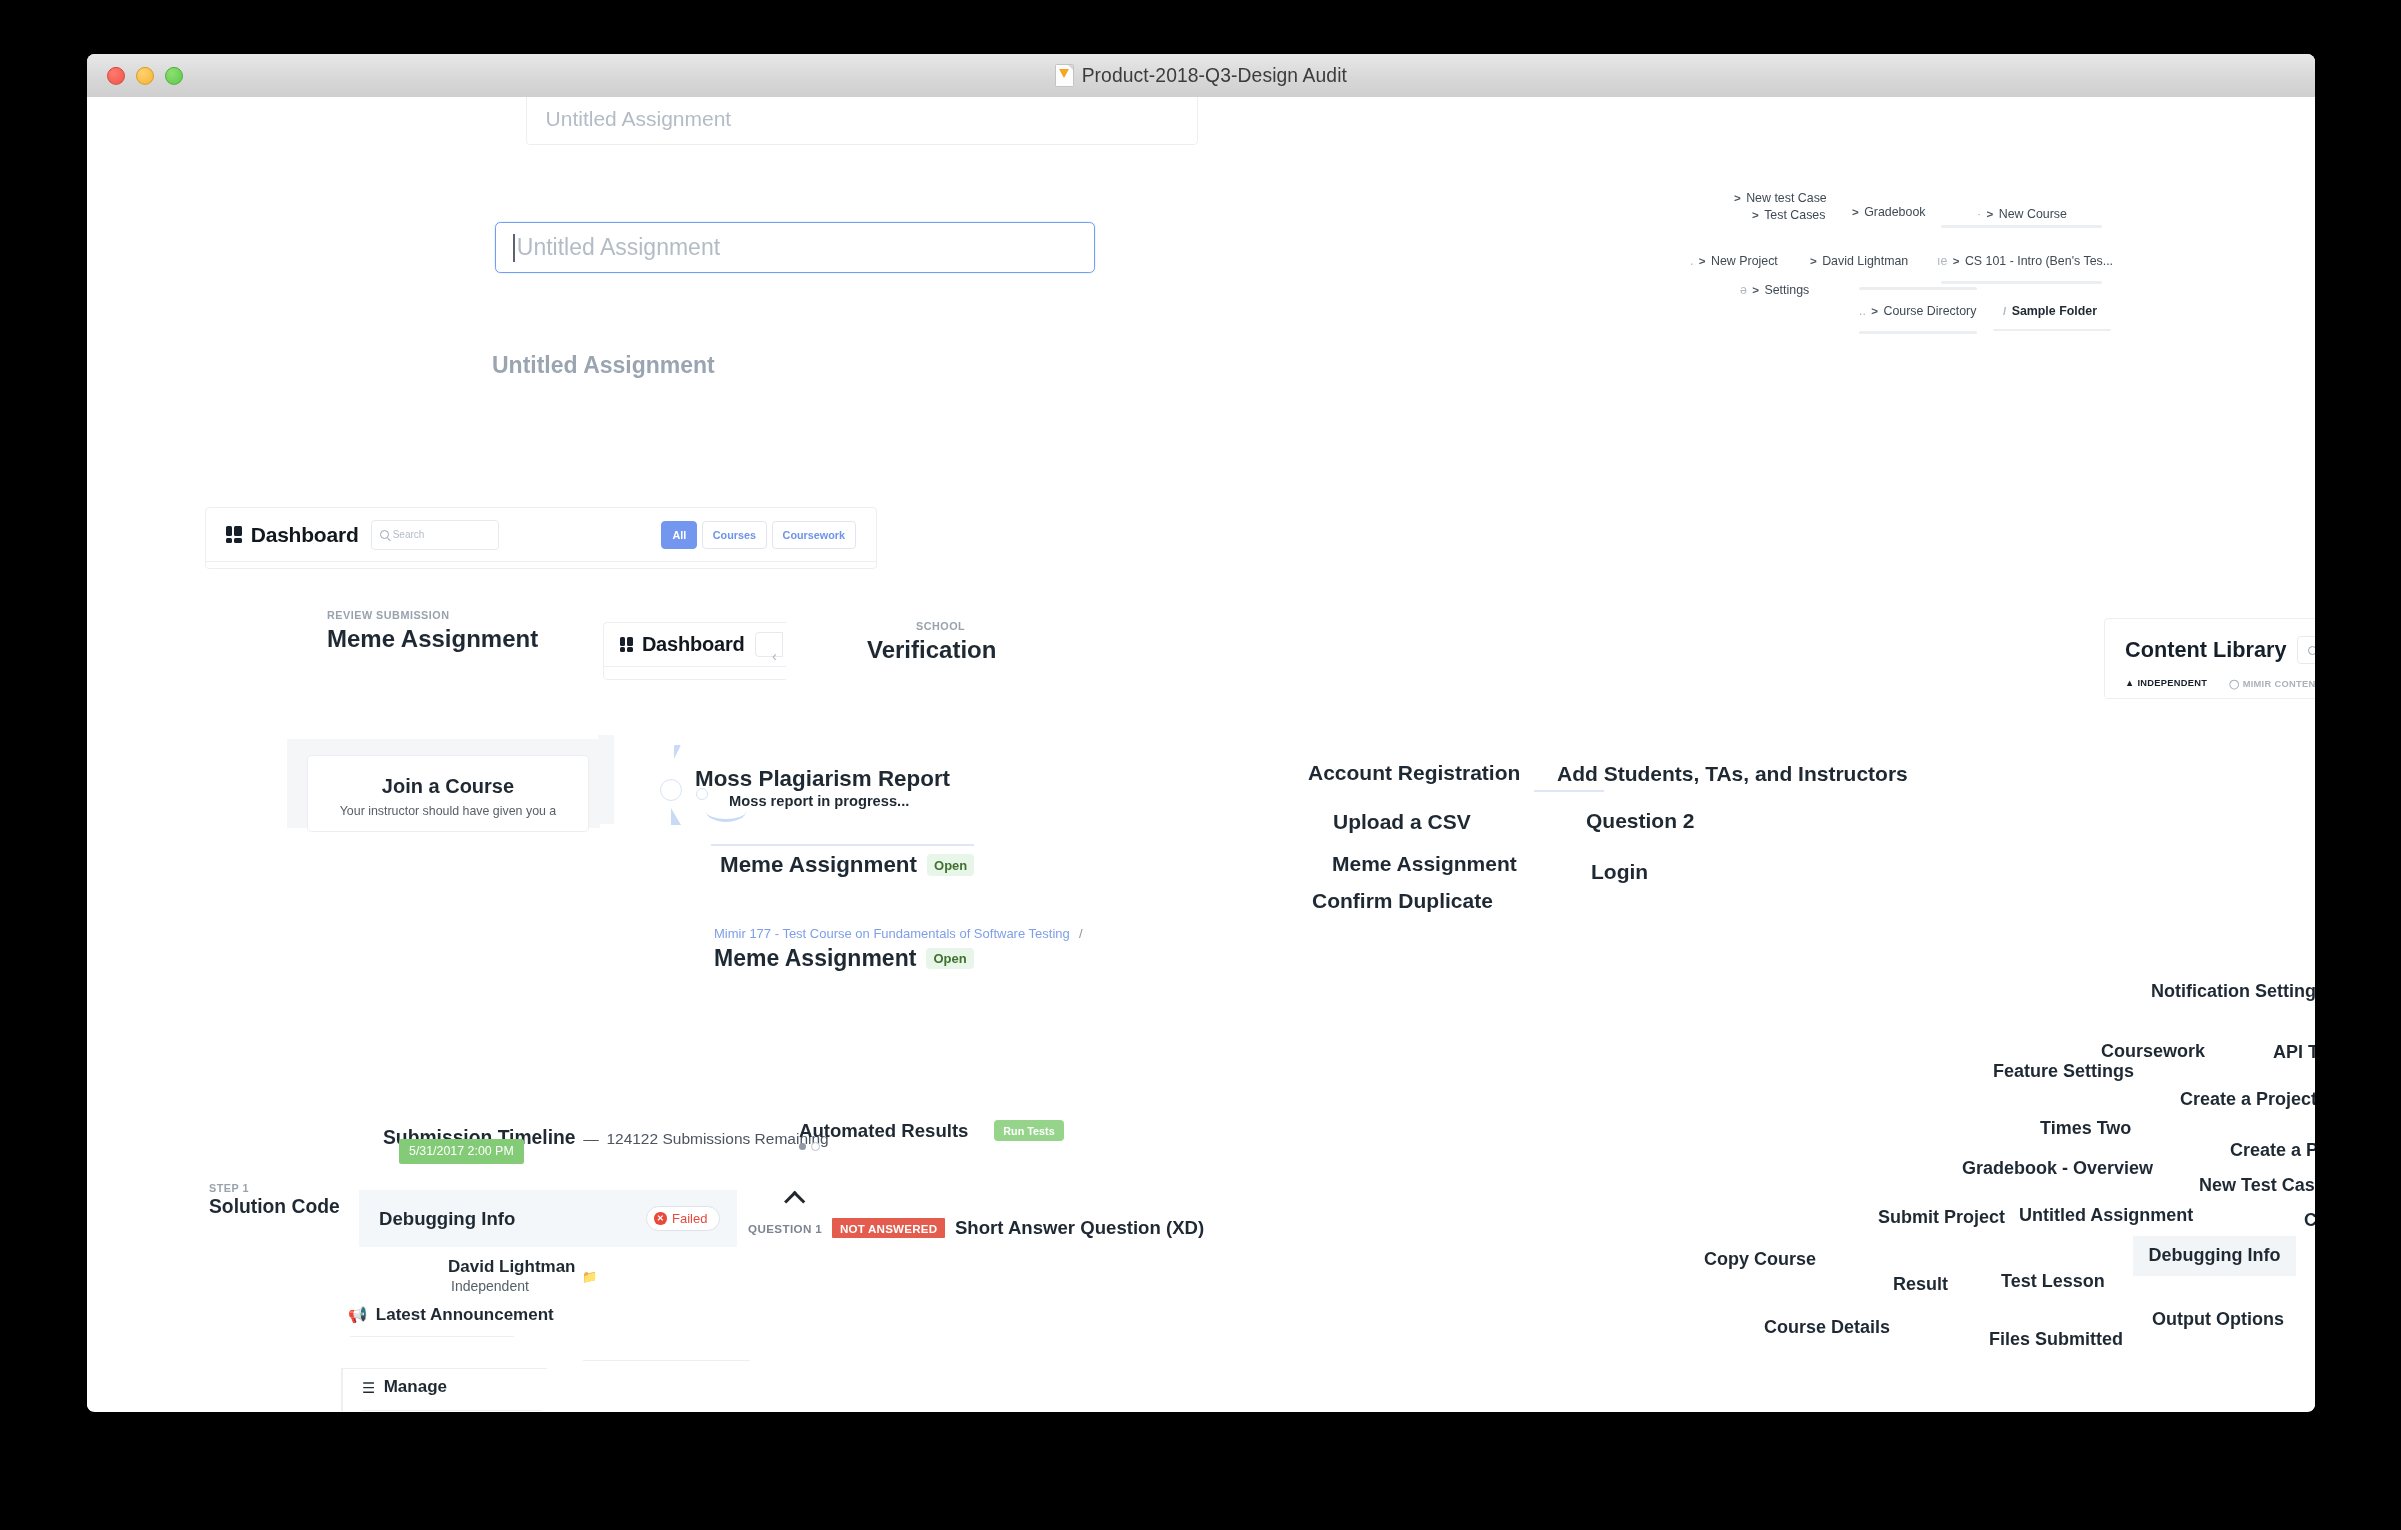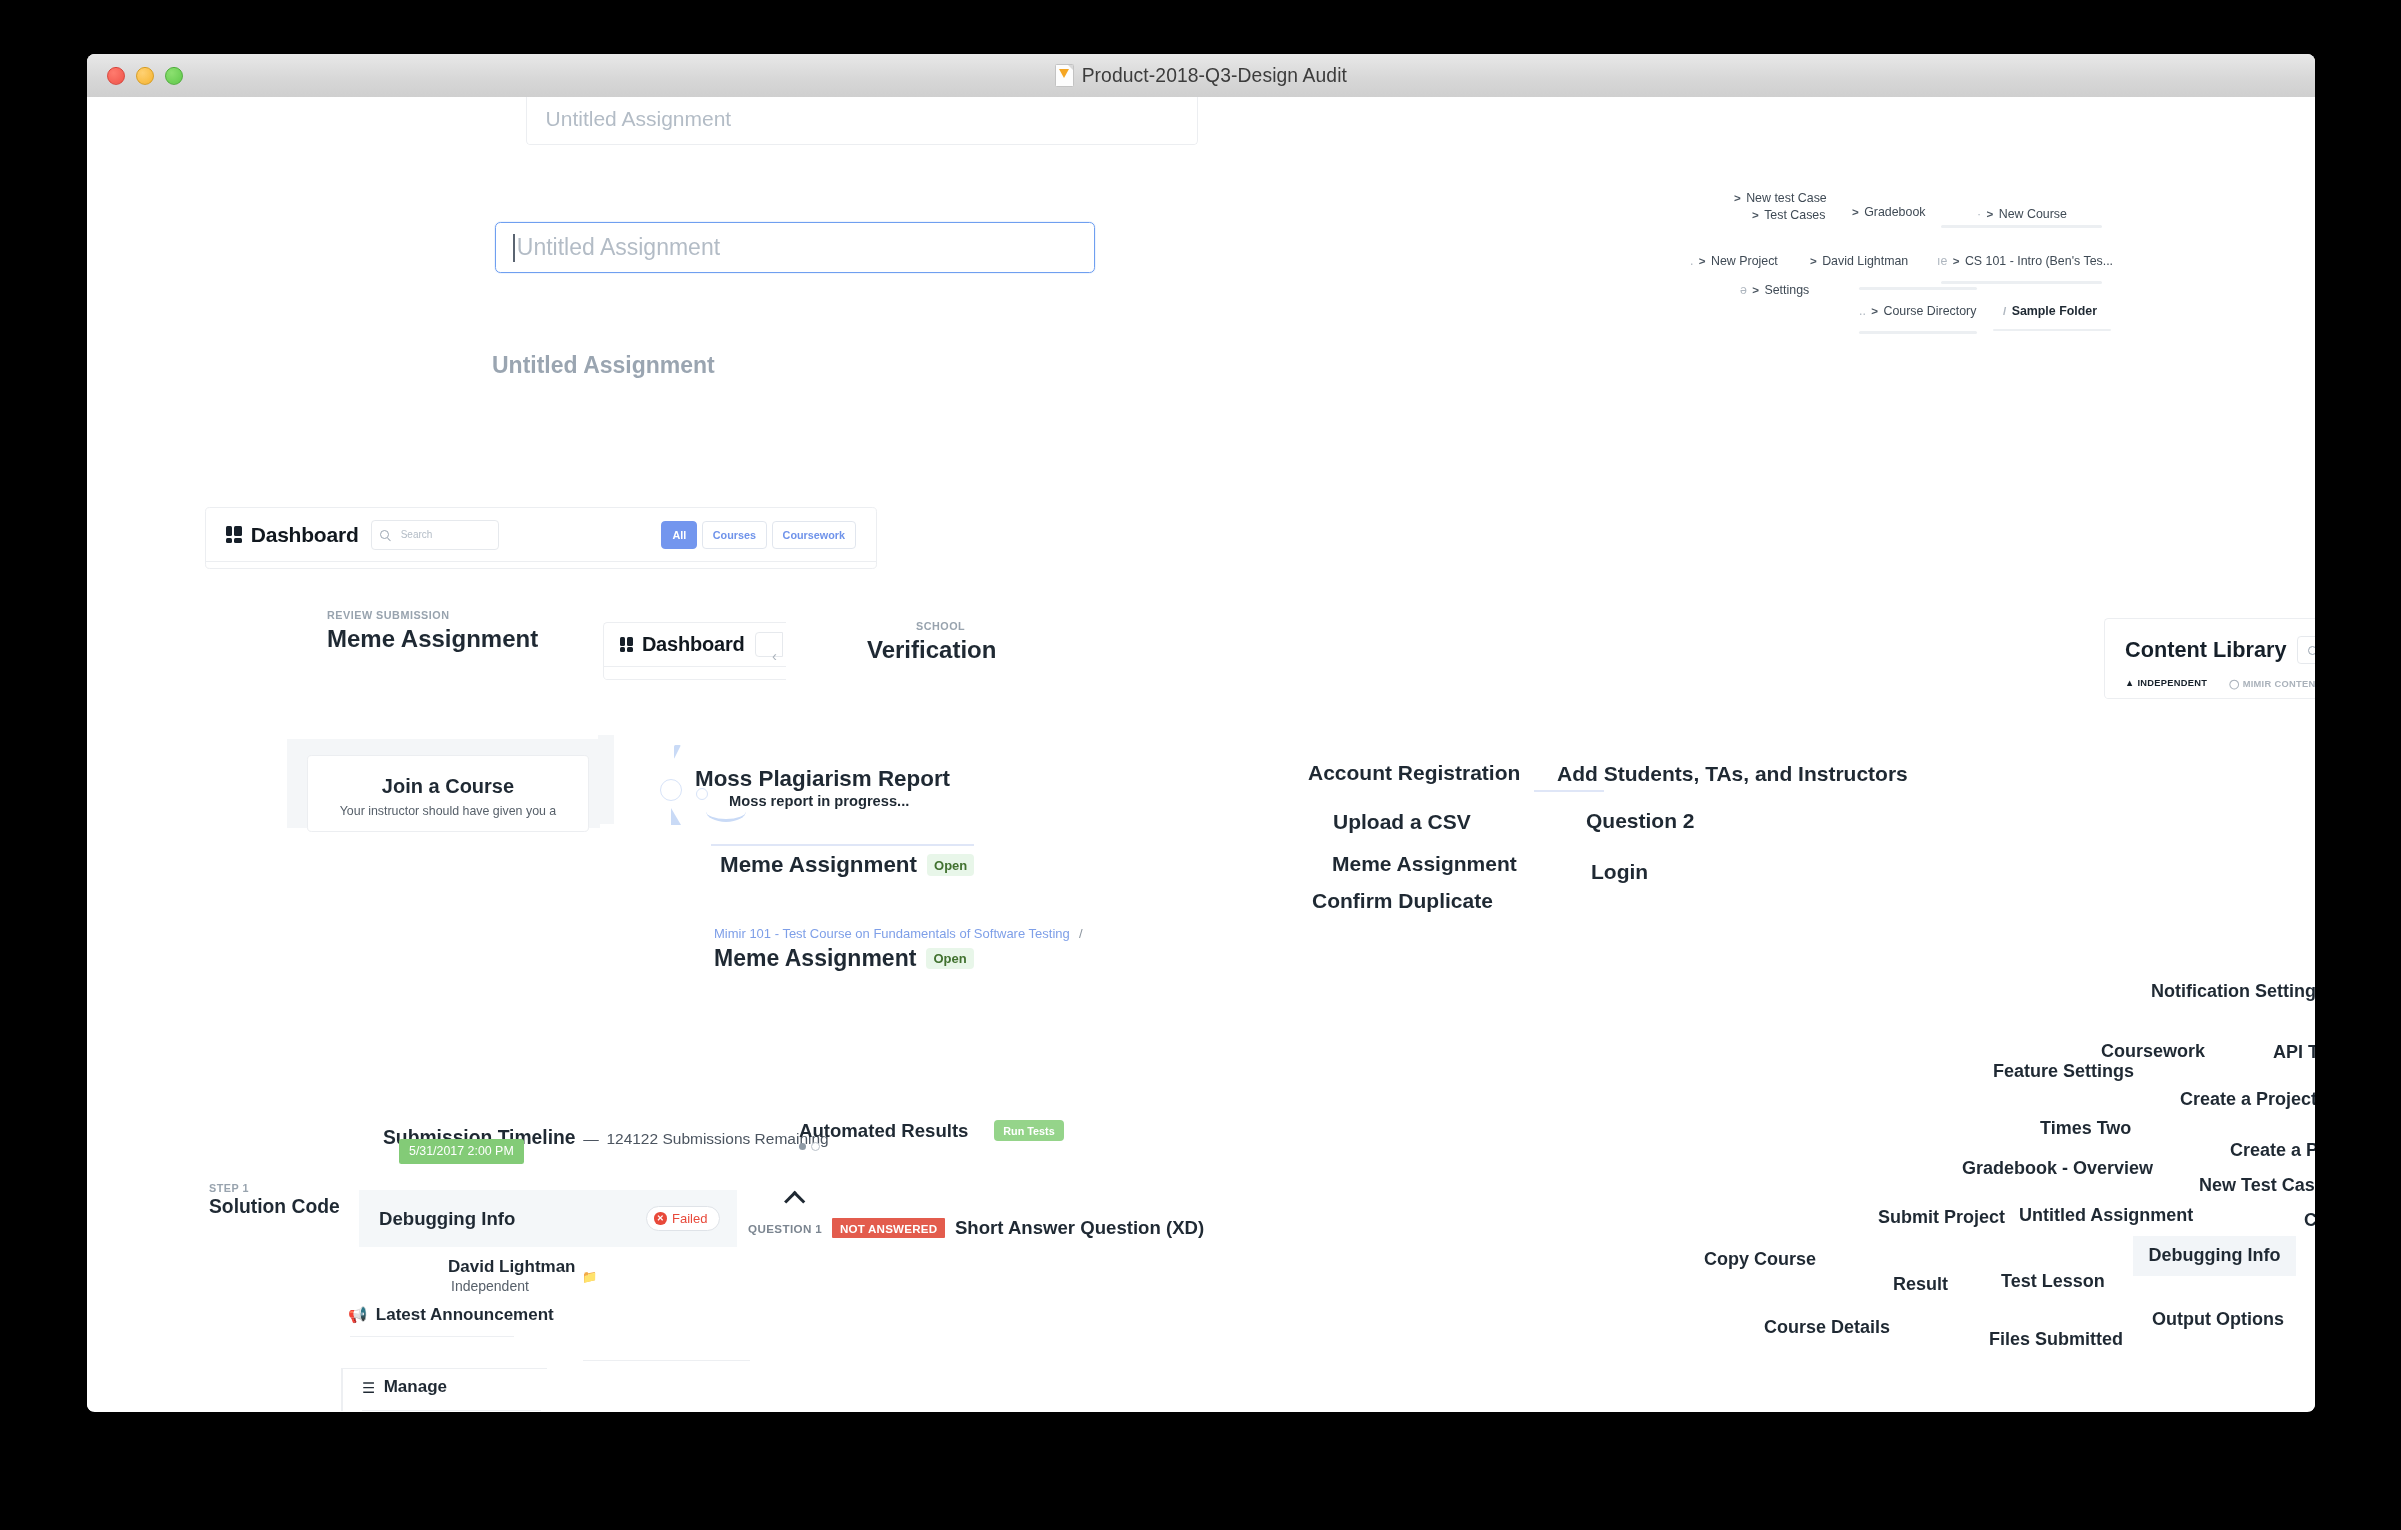--- a/index.html
+++ b/index.html
@@ -178,21 +178,21 @@
   }
   .search-box {
     margin-left: 12.4px;
     width: 118px;
     height: 28px;
     border: 0.8px solid #e6e9ed;
     border-radius: 3.9px;
     display: flex;
     align-items: center;
     padding-left: 7.7px;
-    gap: 12px;
+    gap: 4px;
   }
   .mag {
     width: 7px; height: 7px;
     border: 1.2px solid #9aa5b1;
     border-radius: 50%;
     position: relative;
     flex: 0 0 auto;
   }
   .mag::after {
     content: "";
@@ -496,21 +496,21 @@
       <div class="abs txt" style="left:608px; top:669px; font-size:22.4px;">Moss Plagiarism Report</div>
       <div class="abs txt" style="left:642px; top:696px; font-size:14.7px;">Moss report in progress...</div>
 
       <div class="abs" style="left:624px; top:747px; width:263px; height:1.5px; background:#dfe6f7;"></div>
       <div class="abs" style="left:633px; top:755px; display:flex; align-items:center; gap:10px;">
         <span class="txt" style="font-size:22.4px;">Meme Assignment</span>
         <span class="badge-open">Open</span>
       </div>
 
       <div class="abs" style="left:627px; top:829px; display:flex; align-items:center; gap:9.3px; font-size:13px;">
-        <span class="link">Mimir 101 - Test Course on Fundamentals of Software Testing</span>
+        <span class="link">Mimir 177 - Test Course on Fundamentals of Software Testing</span>
         <span style="color:#8b949e;">/</span>
       </div>
       <div class="abs" style="left:627px; top:848px; display:flex; align-items:center; gap:10px;">
         <span class="txt" style="font-size:23px;">Meme Assignment</span>
         <span class="badge-open">Open</span>
       </div>
 
       <div class="abs card" style="left:2017px; top:521px; width:309px; height:81px; border-radius:4.6px 0 0 4.6px; border-right:none;">
         <div style="display:flex; align-items:center; padding:17px 0 0 20px;">
           <span class="cl-title">Content Library</span>

